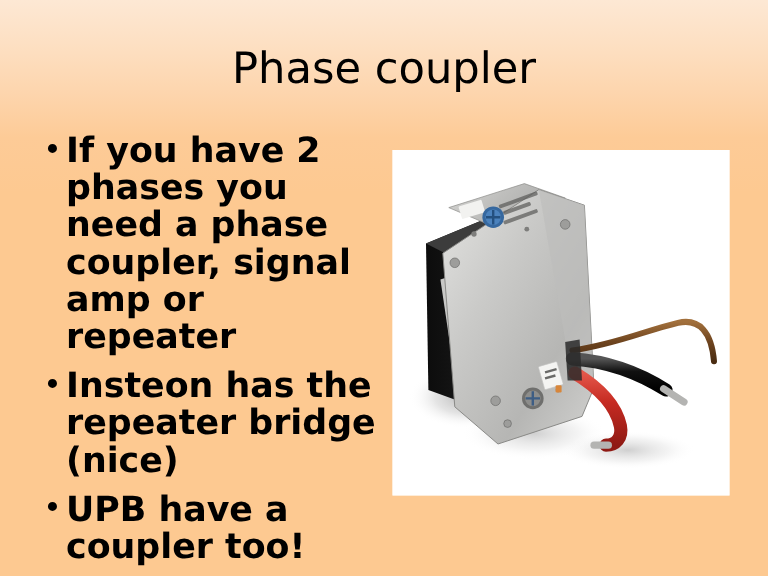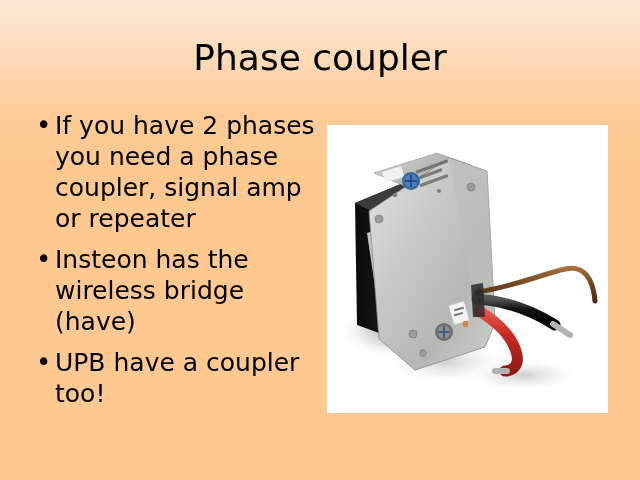--- a/index.html
+++ b/index.html
@@ -63,23 +63,23 @@
     width: 24px;
     font-size: 26px;
     line-height: 31px;
     color: #000000;
     text-align: left;
     padding-left: 5px;
     box-sizing: border-box;
   }
   .bullet-text {
     flex: 1 1 auto;
-    font-size: 25px;
+    font-size: 29px;
     line-height: 31px;
-    font-weight: 400;
+    font-weight: 700;
     color: #000000;
     word-spacing: 0px;
   }
 
   
   #picture-frame {
     position: absolute;
     left: 327px;
     top: 125px;
     width: 281px;
@@ -104,21 +104,21 @@
 
   <div id="bullets">
 
     <div class="bullet">
       <span class="bullet-dot">•</span>
       <span class="bullet-text">If you have 2 phases you need a phase coupler, signal amp or repeater</span>
     </div>
 
     <div class="bullet">
       <span class="bullet-dot">•</span>
-      <span class="bullet-text">Insteon has the wireless bridge (have)</span>
+      <span class="bullet-text">Insteon has the repeater bridge (nice)</span>
     </div>
 
     <div class="bullet">
       <span class="bullet-dot">•</span>
       <span class="bullet-text">UPB have a coupler too!</span>
     </div>
 
   </div>
 
   <div id="picture-frame">

